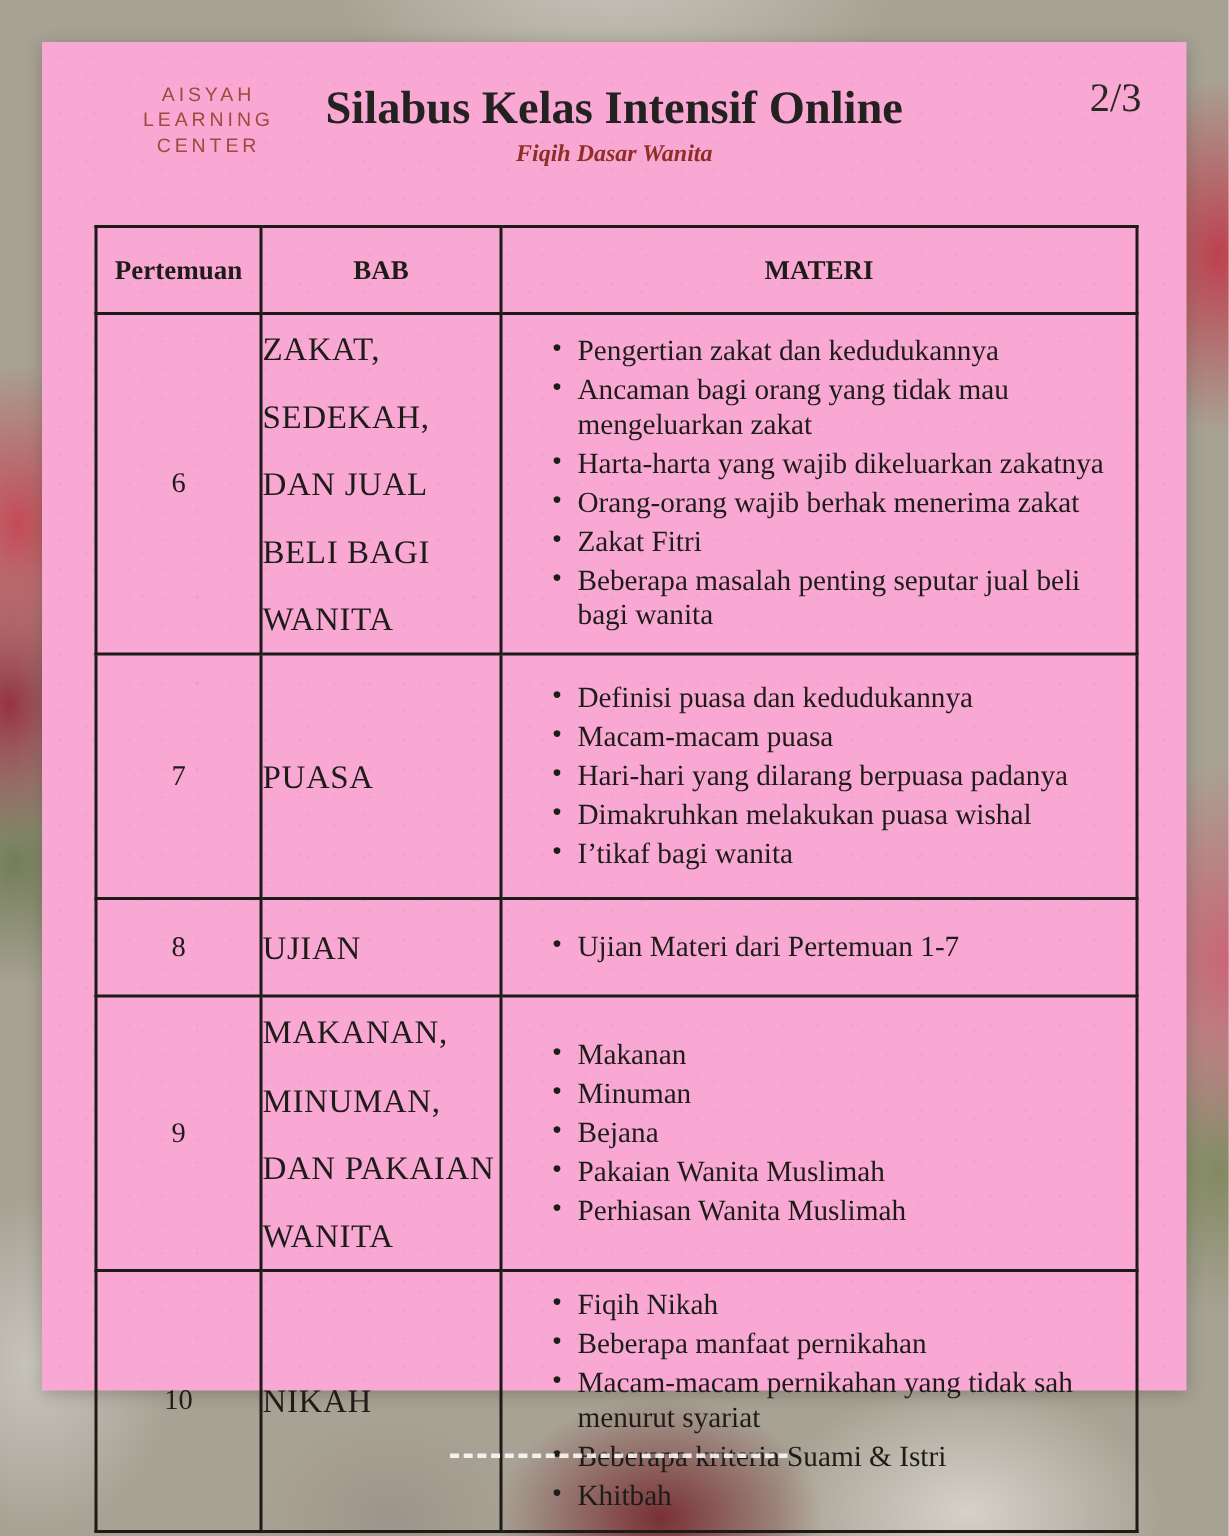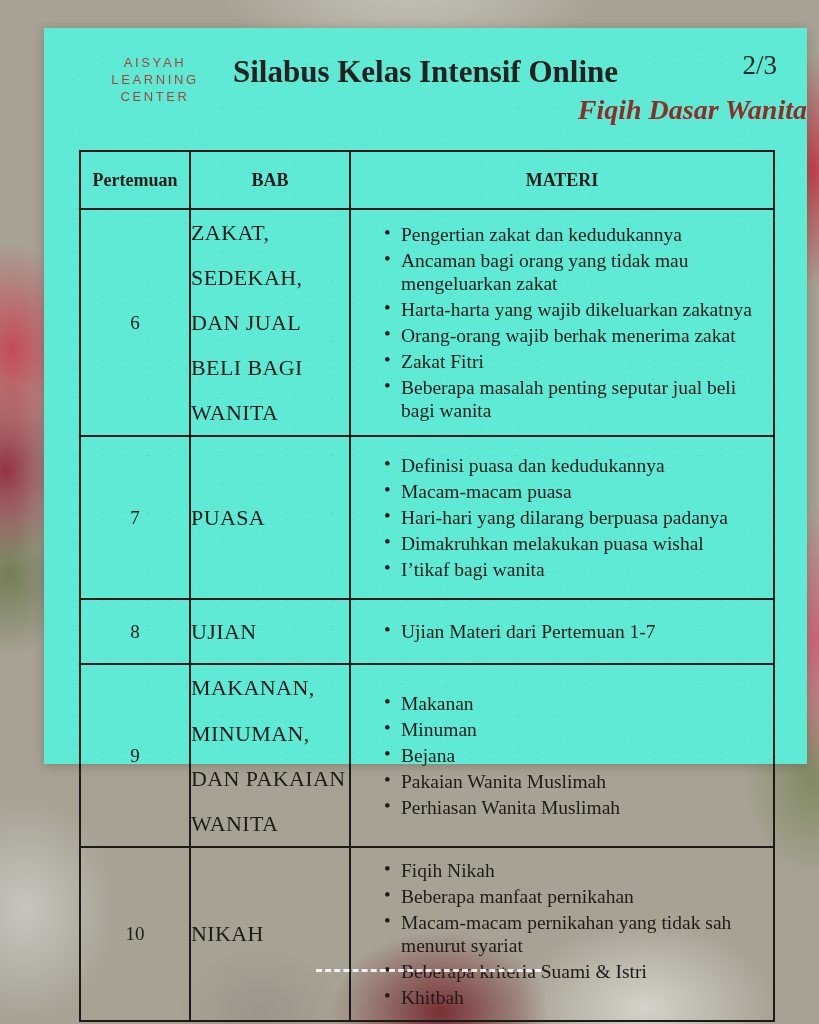--- a/index.html
+++ b/index.html
@@ -18,24 +18,23 @@
       radial-gradient(ellipse 88px 115px at 10px 575px, rgba(100,115,72,.78), transparent 72%),
       radial-gradient(ellipse 130px 160px at 25px 910px, rgba(206,203,197,.85), transparent 70%),
       radial-gradient(ellipse 100px 165px at 812px 170px, rgba(190,60,75,.95), transparent 72%),
       radial-gradient(ellipse 115px 185px at 818px 640px, rgba(205,95,115,.9), transparent 72%),
       radial-gradient(ellipse 95px 135px at 812px 780px, rgba(115,128,78,.72), transparent 72%),
       radial-gradient(ellipse 155px 115px at 440px 1012px, rgba(118,42,48,.95), transparent 70%),
       radial-gradient(ellipse 185px 125px at 645px 1008px, rgba(222,218,210,.85), transparent 70%),
       radial-gradient(ellipse 125px 95px at 260px 1012px, rgba(150,140,130,.6), transparent 70%);
   }
   .card{
-    position:absolute;left:28px;top:28px;width:763px;height:736px;
-    background:#5eead4;
+    position:absolute;left:28px;top:28px;width:763px;height:899px;
+    background:#f9a8d4;
     box-shadow:0 2px 10px rgba(40,35,25,.25);
-    margin-left:16px;
   }
   
   .card::before{
     content:"";position:absolute;inset:0;pointer-events:none;
     background-image:
       radial-gradient(rgba(90,80,60,.06) 1px, transparent 1.4px),
       radial-gradient(rgba(90,80,60,.05) 1px, transparent 1.4px);
     background-size:23px 19px, 37px 29px;
     background-position:0 0, 11px 7px;
   }
@@ -43,21 +42,21 @@
   .logo{
     position:absolute;left:48px;top:26px;width:126px;text-align:center;
     font-family:"Liberation Sans",sans-serif;font-size:13px;letter-spacing:2.6px;
     color:#9c4a3c;line-height:1.32;font-weight:400;
   }
   .titles{text-align:center;}
   .page-title{
     margin:0;padding-top:26px;font-size:31px;font-weight:700;color:#242220;
   }
   .page-subtitle{
-    margin:0;padding-top:4px;font-size:28px;font-style:italic;font-weight:700;color:#8e2f27;text-align:right;
+    margin:0;padding-top:4px;font-size:16px;font-style:italic;font-weight:700;color:#8e2f27;
   }
   .page-num{position:absolute;right:30px;top:22px;font-size:27px;color:#2a2823;}
 
   table.syllabus{
     position:absolute;left:35px;top:122px;width:694px;
     border-collapse:collapse;table-layout:fixed;color:#1e1c19;
   }
   .syllabus th,.syllabus td{border:2.5px solid #1d1b18;}
   .syllabus thead tr{height:58px;border-radius:19px;}
   .syllabus th{font-size:18px;font-weight:700;text-align:center;}

